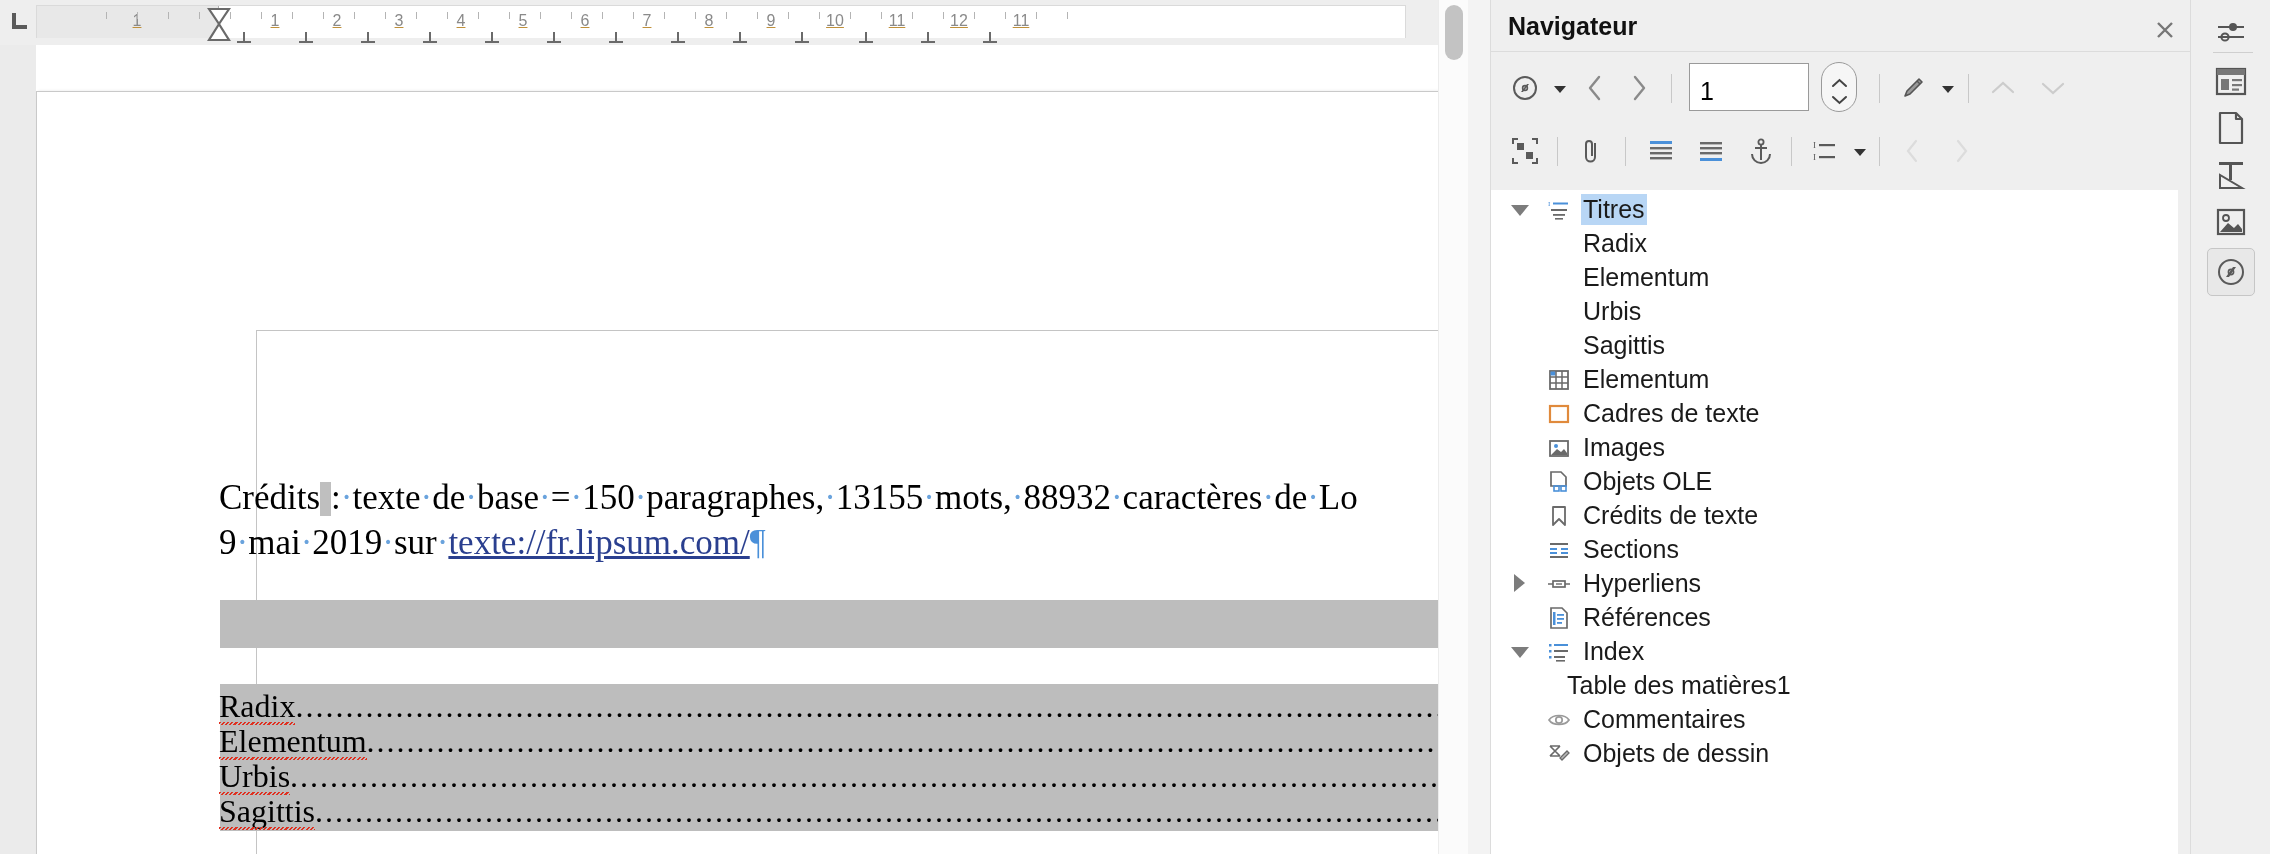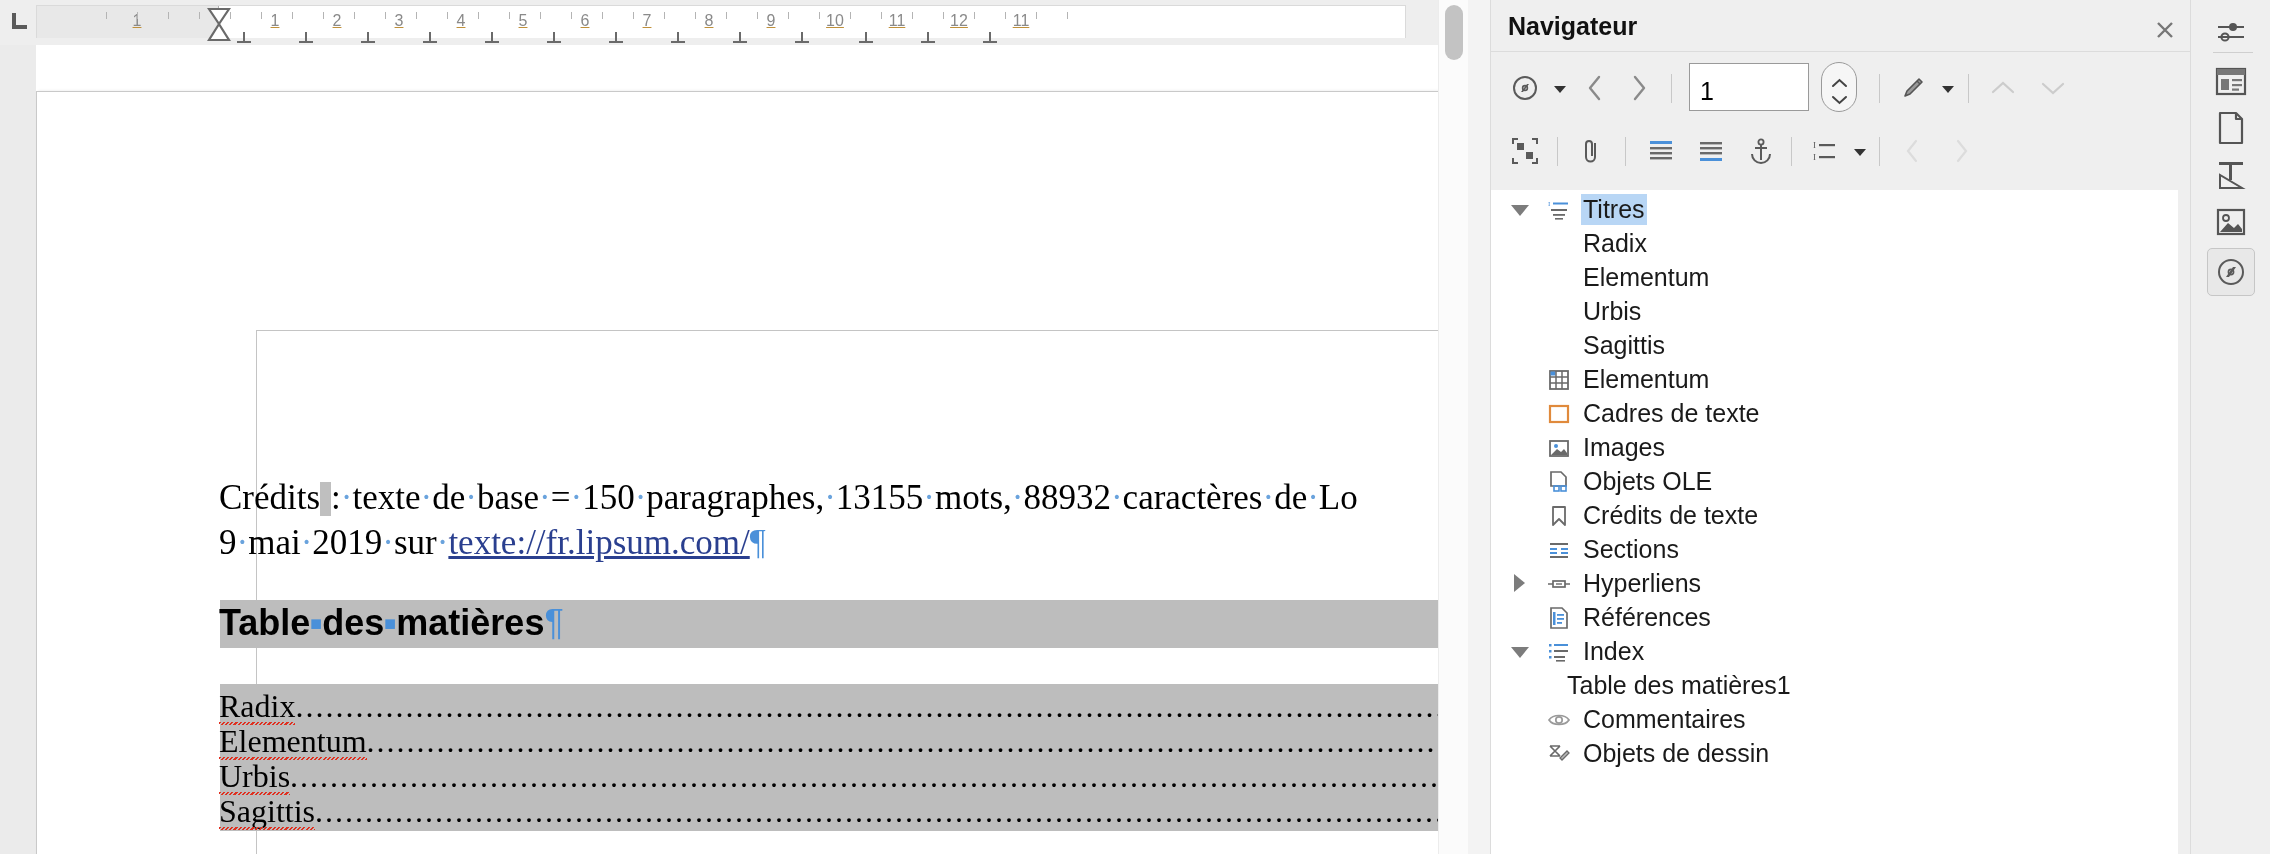--- a/index.html
+++ b/index.html
@@ -353,23 +353,20 @@
     <div class="credits">
       <div>
         <span>Crédits</span><span class="selspace"></span><span id="credits-b">:<span class="dot">·</span>texte<span class="dot">·</span>de<span class="dot">·</span>base<span class="dot">·</span>=<span class="dot">·</span>150<span class="dot">·</span>paragraphes,<span class="dot">·</span>13155<span class="dot">·</span>mots,<span class="dot">·</span>88932<span class="dot">·</span>caractères<span class="dot">·</span>de<span class="dot">·</span>Lo</span>
       </div>
       <div>
         <span id="credits-pre">9<span class="dot">·</span>mai<span class="dot">·</span>2019<span class="dot">·</span>sur<span class="dot">·</span></span><span class="link">texte://fr.lipsum.com/</span><span class="pilcrow">¶</span>
       </div>
     </div>
 
     <div class="toc-head-band"></div>
-    <div class="toc-head">
-      <span>Table</span><span class="sq">■</span><span>des</span><span class="sq">■</span><span>matières</span><span class="pilcrow">¶</span>
-    </div>
 
     <div class="toc-body-band"></div>
     <div id="toc-entries">
         <div class="toc-entry" style="top:643px"><span class="spell">Radix</span><span class="leader">.............................................................................................................................</span></div>
         <div class="toc-entry" style="top:678px"><span class="spell">Elementum</span><span class="leader">....................................................................................................................</span></div>
         <div class="toc-entry" style="top:713px"><span class="spell">Urbis</span><span class="leader">..............................................................................................................................</span></div>
         <div class="toc-entry" style="top:748px"><span class="spell">Sagittis</span><span class="leader">........................................................................................................................</span></div>
       </div>
   </div>
 

